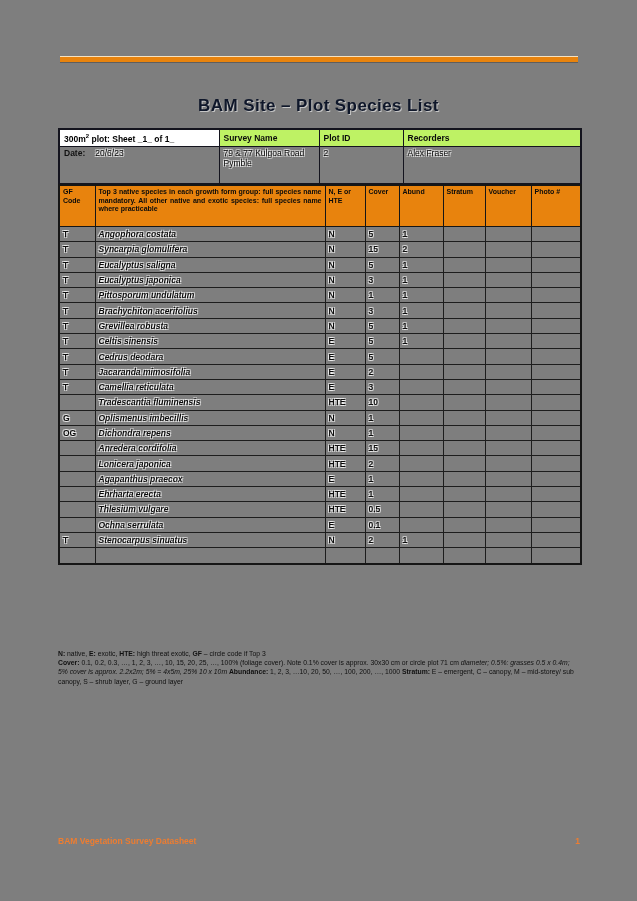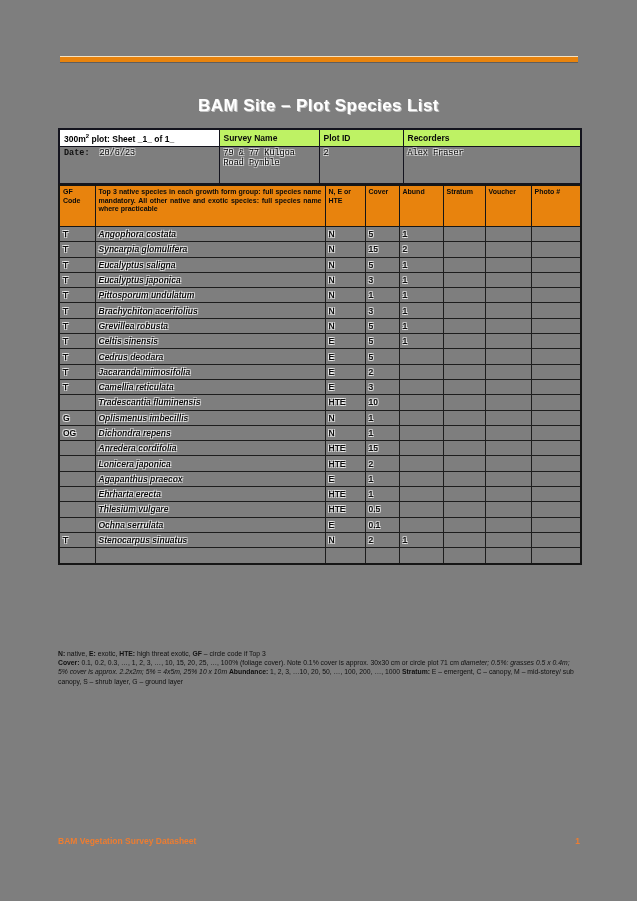--- a/index.html
+++ b/index.html
@@ -8,32 +8,32 @@
     font-family:"Liberation Sans", sans-serif;color:#111;
     position:relative;overflow:hidden;
   }
   .canvas{position:absolute;inset:0;}
   .top-rule{
     position:absolute;left:60px;top:56px;width:518px;height:5px;
     background:#E8830D;border-top:1px solid #F6E2C0;box-shadow:0 1px 0 rgba(0,0,0,.25);
   }
   .title{
     position:absolute;left:0;top:96px;width:100%;text-align:center;
-    font-size:17px;font-weight:bold;color:#ffffff;letter-spacing:.4px;
+    font-size:17px;font-weight:bold;color:#0f172a;letter-spacing:.4px;
     text-shadow:1px 1px 0 rgba(255,255,255,.55);
   }
   table{border-collapse:collapse;table-layout:fixed;}
   td,th{overflow:hidden;}
   
   .info-table{position:absolute;left:58px;top:128px;width:522px;border:2px solid #14141e;background:#7E7E7E;}
   .info-table td{border:1.5px solid #14141e;padding:1px 4px;vertical-align:top;font-size:8.5px;}
   .info-table .lbl-row td{height:14px;font-weight:bold;font-size:8.5px;vertical-align:middle;}
   .cell-white{background:#ffffff;color:#000;}
   .cell-orange{background:#bef264;color:#0b0b0b;}
-  .info-table .val-row td{height:34px;font-family:Liberation Mono, monospace;}
+  .info-table .val-row td{height:34px;}
   .halo{
     color:#0c0c0c;
     text-shadow:-1px -1px 0 rgba(255,255,255,.6),1px -1px 0 rgba(255,255,255,.6),
                 -1px 1px 0 rgba(255,255,255,.6),1px 1px 0 rgba(255,255,255,.6);
   }
   .date-lbl{font-weight:bold;}
   .date-val{margin-left:10px;}
   
   .species-table{position:absolute;left:58px;top:184px;width:522px;border:2px solid #161616;}
   .species-table th{

